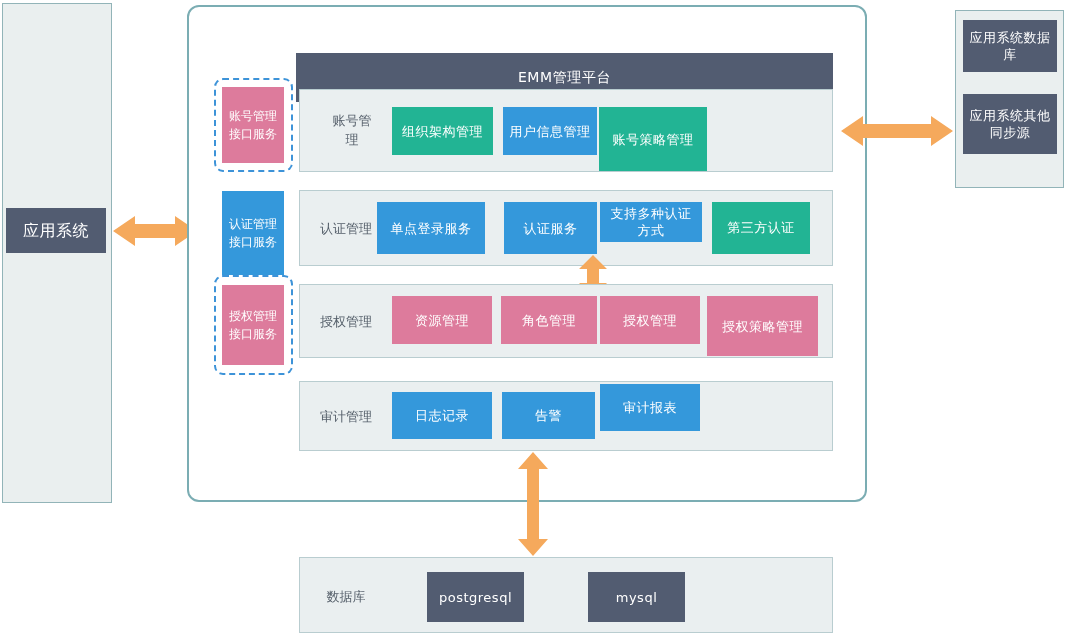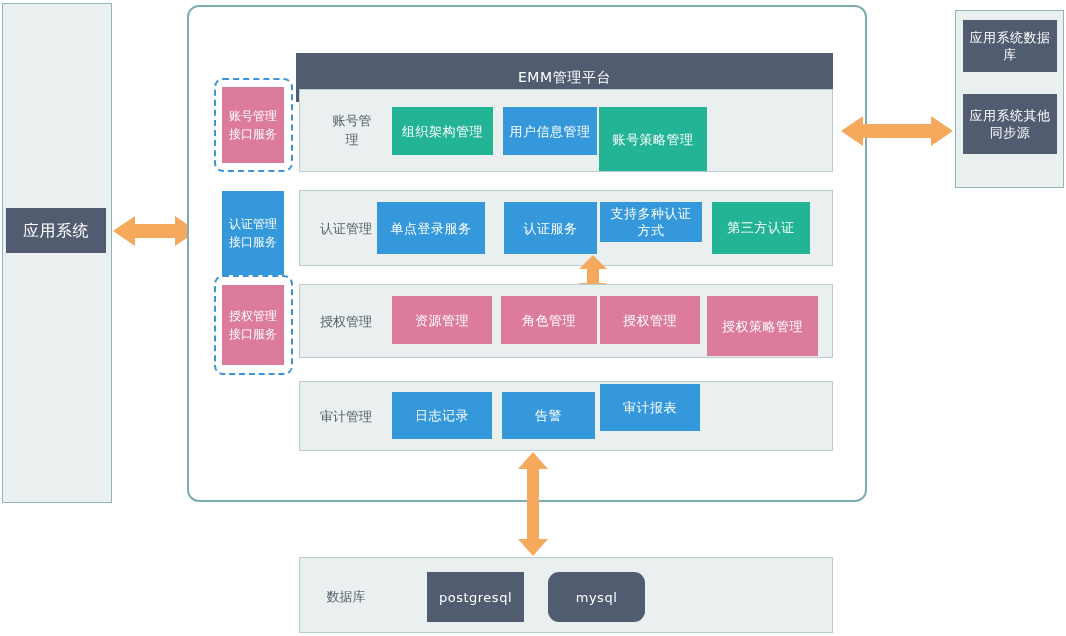--- a/index.html
+++ b/index.html
@@ -177,21 +177,21 @@
 
   <div class="arrow" style="left:516px; top:452px; width:34px; height:104px;">
     <svg width="34" height="104" viewBox="0 0 34 104">
       <polygon points="17,0 32,17 23,17 23,87 32,87 17,104 2,87 11,87 11,17 2,17" fill="#f5a95c"></polygon>
     </svg>
   </div>
 
   <div class="abs panel-row" style="left:299px; top:557px; width:534px; height:76px;"></div>
   <div class="abs row-label" style="left:311px; top:583px; width:70px; height:26px;">数据库</div>
   <div class="abs tile tile-slate" style="left:427px; top:572px; width:97px; height:50px;">postgresql</div>
-  <div class="abs tile tile-slate" style="left:548px; top:572px; width:97px; height:50px;border-radius:11px;">mysql</div>
+  <div class="abs tile tile-slate" style="left:588px; top:572px; width:97px; height:50px;">mysql</div>
 
   <div class="arrow" style="left:841px; top:112px; width:112px; height:38px;">
     <svg width="112" height="38" viewBox="0 0 112 38">
       <polygon points="0,19 22,4 22,12 90,12 90,4 112,19 90,34 90,26 22,26 22,34" fill="#f5a95c"></polygon>
     </svg>
   </div>
 
   <div class="abs panel-outline" style="left:955px; top:10px; width:109px; height:178px;"></div>
   <div class="abs tile tile-slate" style="left:963px; top:20px; width:94px; height:52px;">
     <span>

